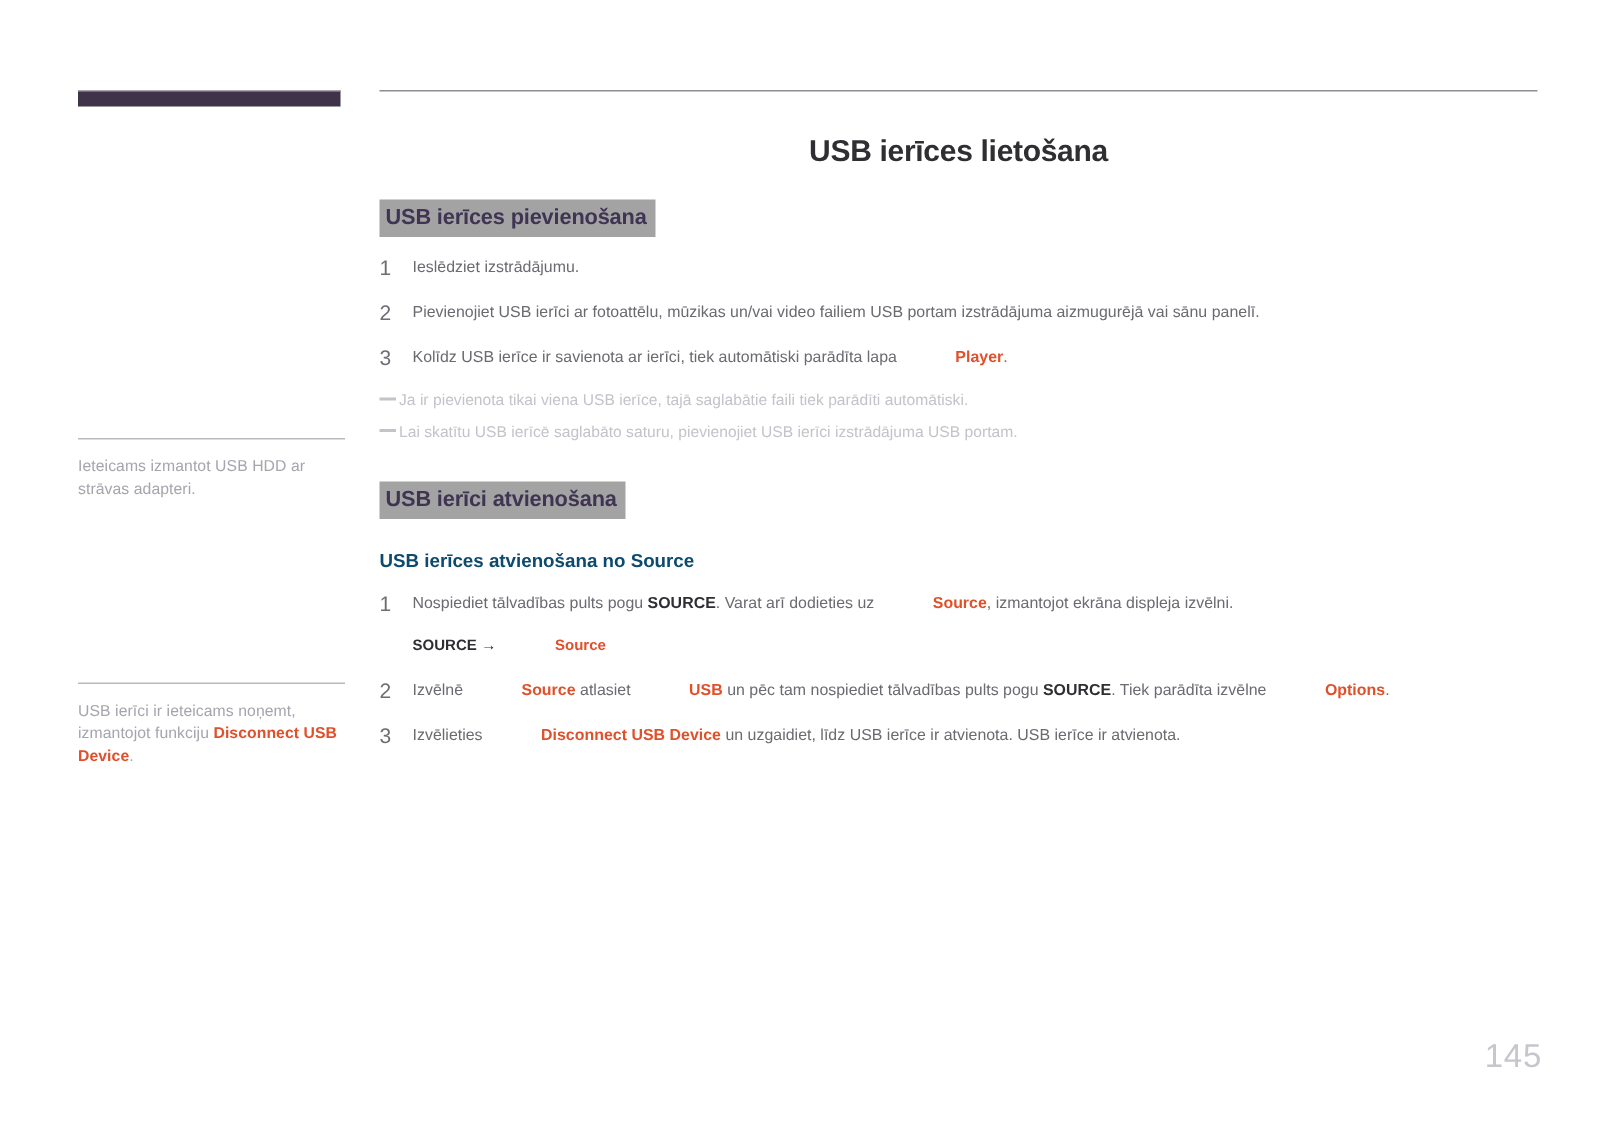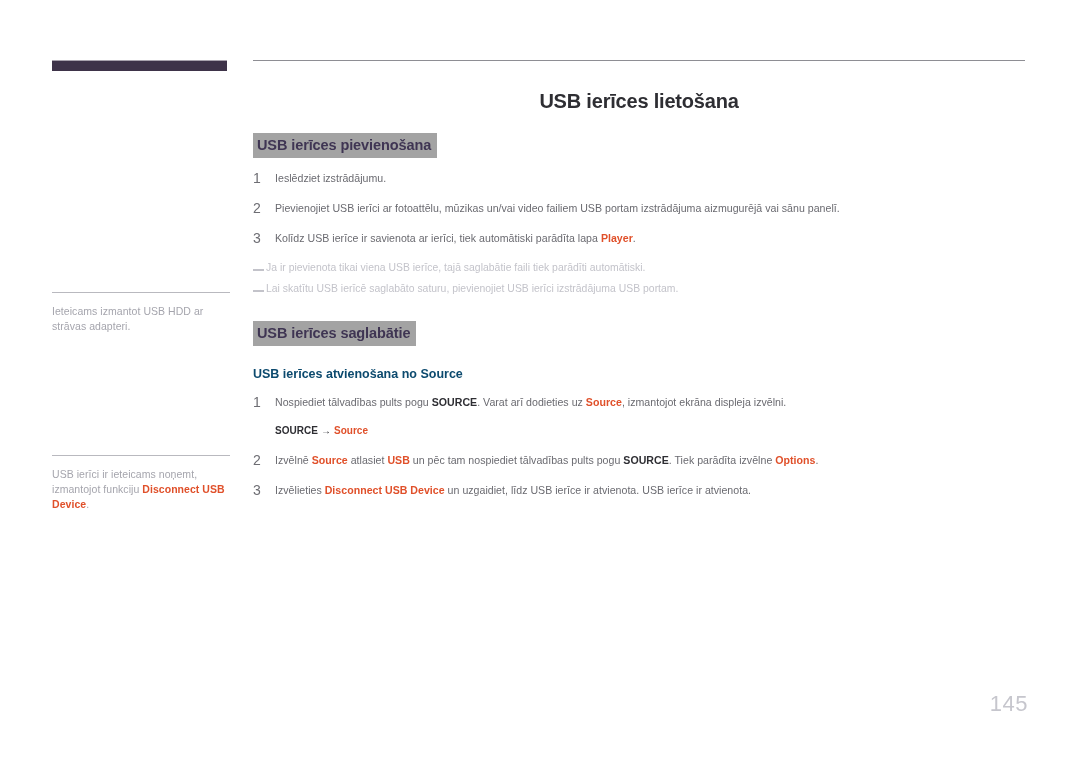--- a/index.html
+++ b/index.html
@@ -127,37 +127,38 @@
     color: #6a6a70;
     letter-spacing: 0.02px;
   }
   .step-body .k {
     color: #2e2e33;
     font-weight: bold;
   }
   .step-body .o {
     color: #e0502a;
     font-weight: bold;
+    margin-left: 36px;
   }
   .path-line {
     margin-top: 13px;
     font-size: 10px;
     line-height: 15px;
   }
   .path-line .k { color: #2e2e33; font-weight: bold; }
   .path-line .arrow { color: #2e2e33; padding: 0 3px; }
   .path-line .o { color: #e0502a; font-weight: bold; }
 
   
   .notes {
     margin-top: 14px;
   }
   .note-line {
     display: flex;
-    align-items: center;
+    align-items: flex-start;
     margin-bottom: 6px;
     font-size: 10.4px;
     line-height: 15px;
     color: #c3c3ca;
     letter-spacing: 0.02px;
   }
   .note-dash {
     flex: 0 0 11px;
     width: 11px;
     height: 1.6px;
@@ -231,21 +232,21 @@
             <span>Ja ir pievienota tikai viena USB ierīce, tajā saglabātie faili tiek parādīti automātiski.</span>
           </div>
           <div class="note-line">
             <span class="note-dash"></span>
             <span>Lai skatītu USB ierīcē saglabāto saturu, pievienojiet USB ierīci izstrādājuma USB portam.</span>
           </div>
         </div>
     </div>
 
     <div>
-      <div class="hl-heading">USB ierīces saglabātie</div>
+      <div class="hl-heading">USB ierīci atvienošana</div>
 
       <h3 class="sub-heading">USB ierīces atvienošana no Source</h3>
 
       <div class="steps" id="steps-1">
           <div class="step">
             <div class="step-num">1</div>
             <div class="step-body">
               <div>Nospiediet tālvadības pults pogu <span class="k">SOURCE</span>. Varat arī dodieties uz <span class="o">Source</span>, izmantojot ekrāna displeja izvēlni.</div>
               <div class="path-line"><span class="k">SOURCE</span><span class="arrow">→</span><span class="o">Source</span></div>
             </div>

